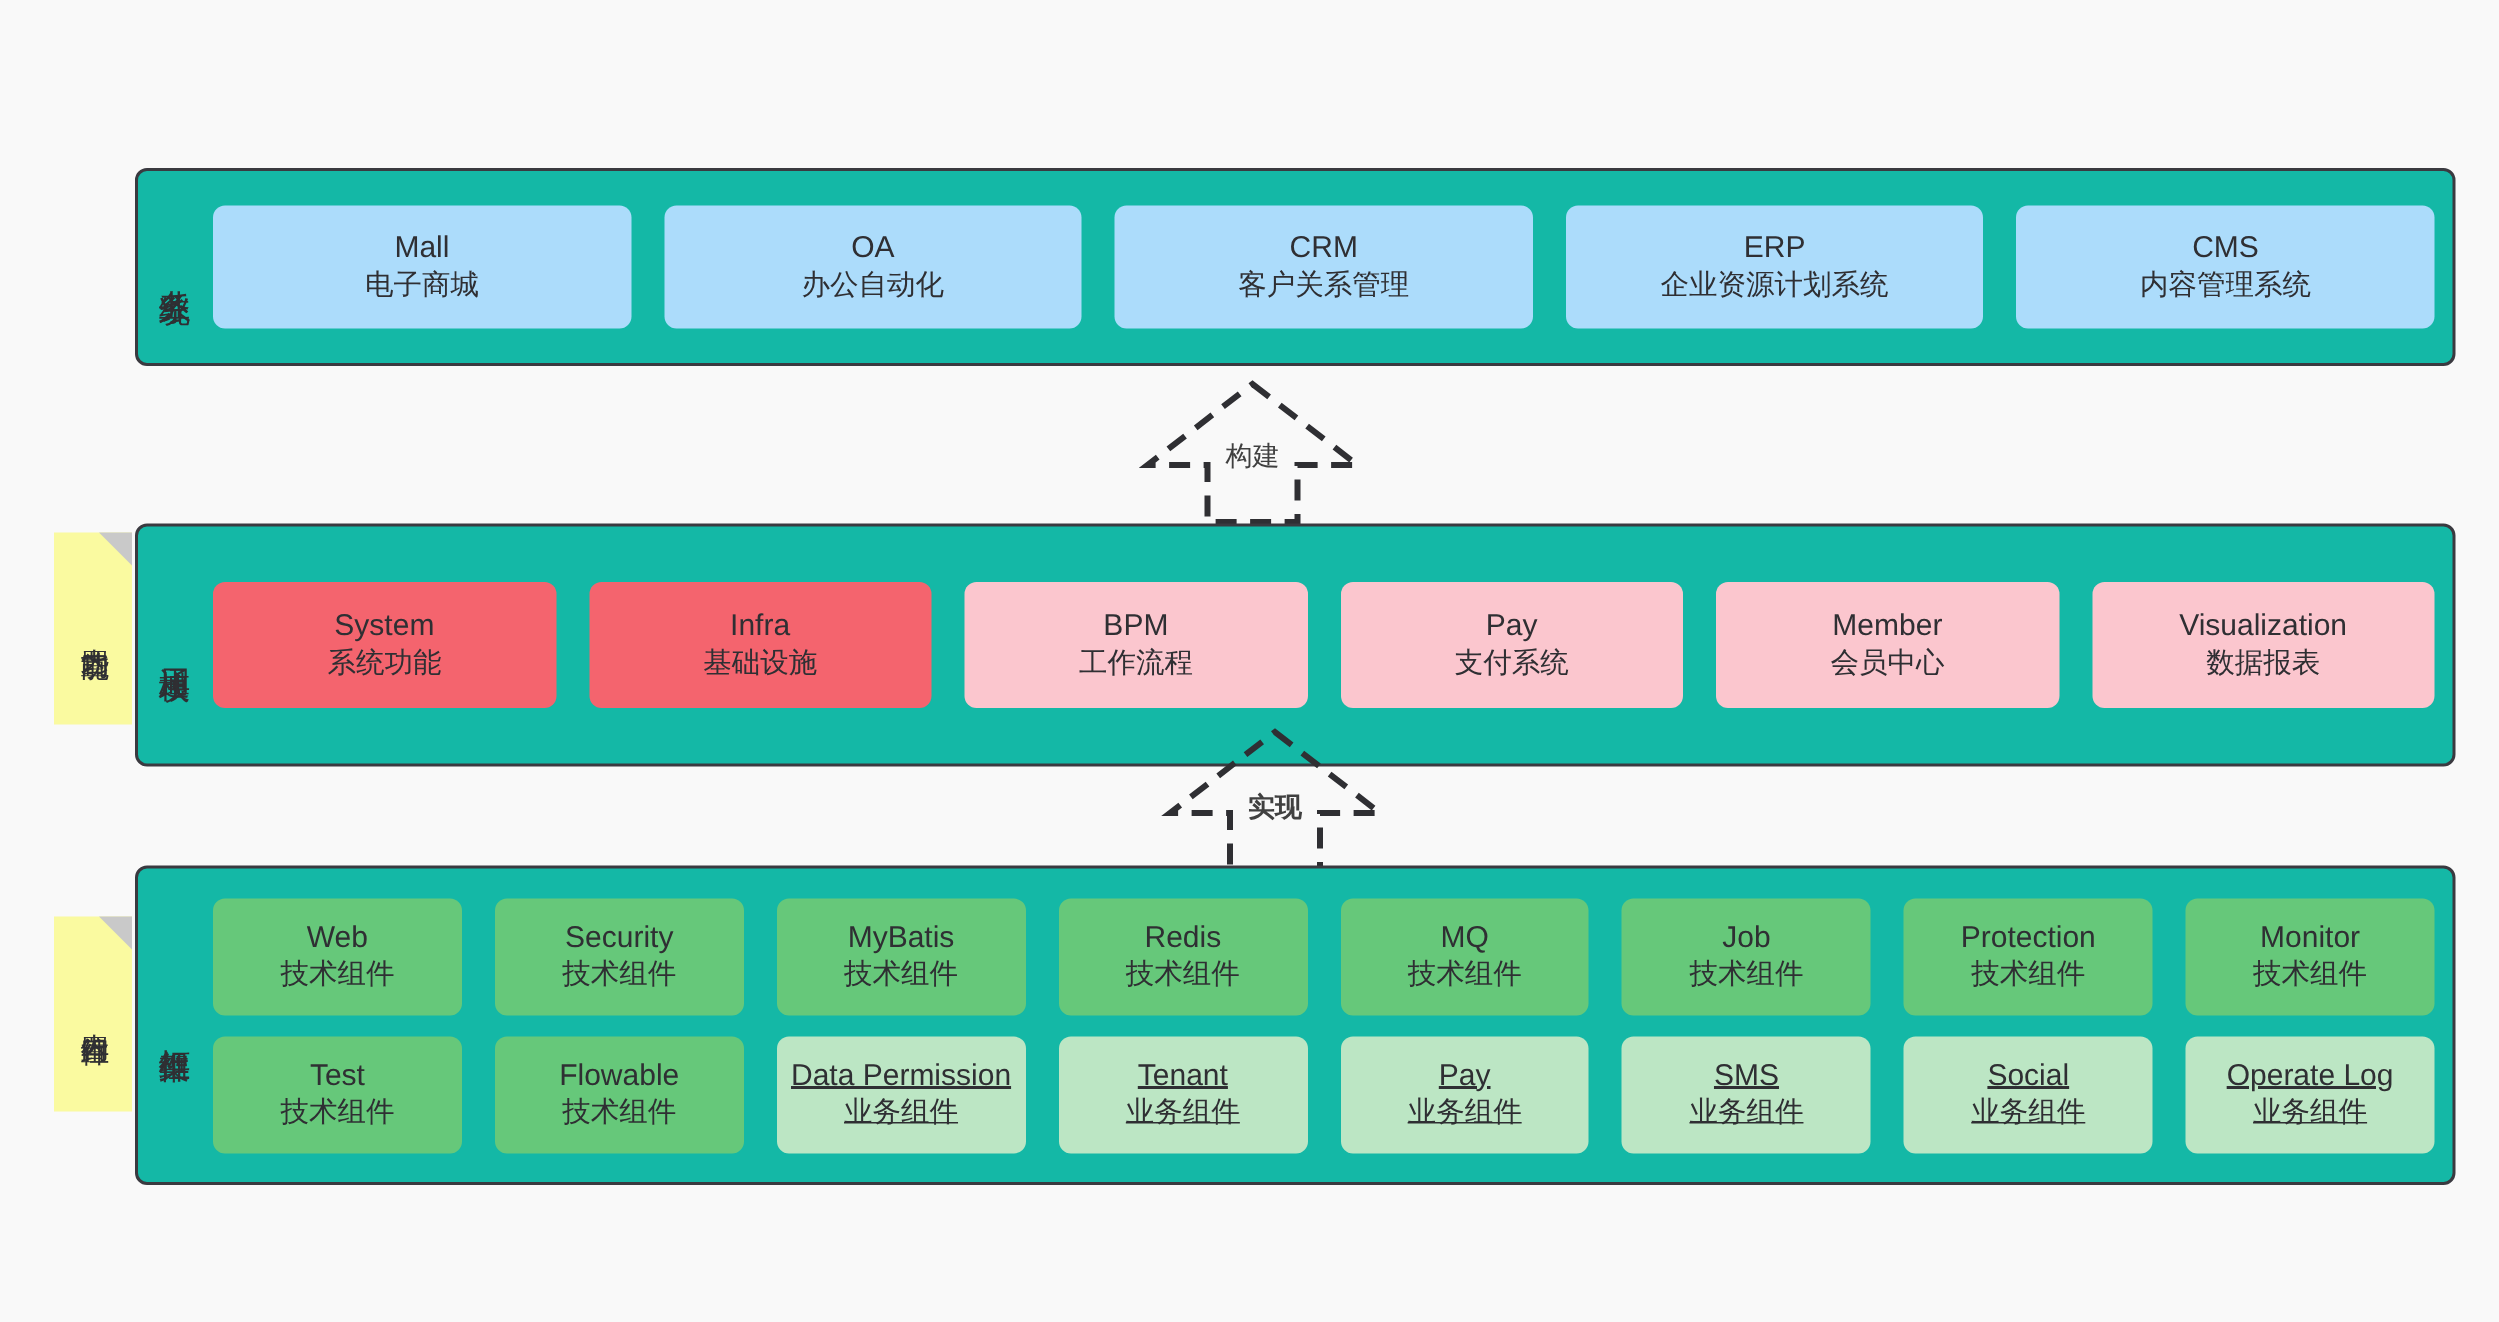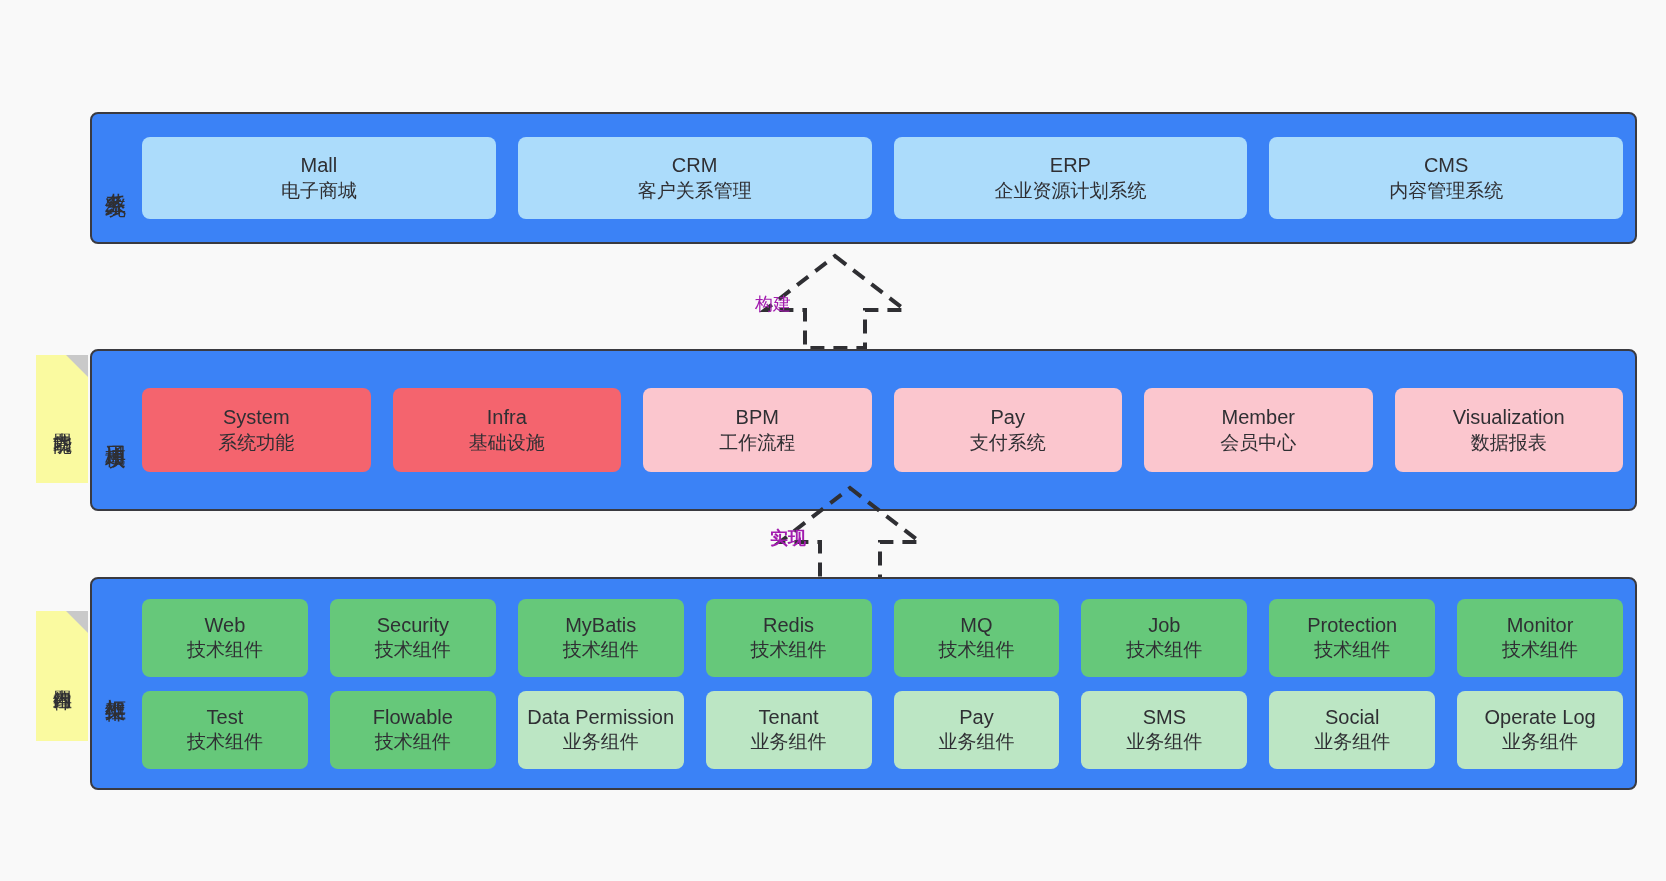--- a/index.html
+++ b/index.html
@@ -13,21 +13,21 @@
     font-family: "Liberation Sans", "DejaVu Sans", sans-serif;
     color: #2F2F33;
     overflow: hidden;
     position: relative;
   }
 
   
   .layer {
     position: absolute;
     box-sizing: border-box;
-    background: #3b82f6;
+    background: #14b8a6;
     border: 2px solid #3A3A40;
     border-radius: 8px;
     display: flex;
     align-items: stretch;
   }
 
   
   .layer-title {
     flex: 0 0 auto;
     width: 46px;
@@ -71,21 +71,21 @@
     box-sizing: border-box;
     padding: 4px 6px;
   }
   .card .t1 { font-size: 20px; }
   .card .t2 { font-size: 19px; }
 
   .card.blue        { background: #ACDCFB; height: 82px; }
   .card.red         { background: #F4646E; height: 84px; }
   .card.pink        { background: #FBC6CE; height: 84px; }
   .card.green       { background: #66C87A; height: 78px; justify-content: center; }
-  .card.lightgreen  { background: #BCE6C4; height: 78px; }
+  .card.lightgreen  { background: #BCE6C4; height: 78px; text-decoration: underline; }
 
   
   #layer-business  { left: 90px; top: 112px;  width: 1547px; height: 132px; }
   #layer-modules   { left: 90px; top: 349px;  width: 1547px; height: 162px; }
   #layer-framework { left: 90px; top: 577px;  width: 1547px; height: 213px; }
 
   
   .note {
     position: absolute;
     width: 52px;
@@ -121,38 +121,42 @@
   }
   #arrow-build   { left: 755px; top: 252px; }
   #arrow-realize { left: 770px; top: 484px; }
 
   .arrow svg { display: block; overflow: visible; }
 
   .arrow-label {
     position: absolute;
     left: 0; right: 0;
     top: 40px;
-    text-align: left;
+    text-align: center;
     font-size: 18px;
-    color: #a21caf;
+    color: #404040;
     user-select: none;
     pointer-events: none;
   }
   #arrow-realize .arrow-label { top: 42px; font-weight: bold; }
 </style>
 </head>
 <body>
 
 <div class="layer" id="layer-business">
   <div class="layer-title">业务系统</div>
   <div class="layer-body">
     <div class="row">
       <div class="card blue">
         <span class="t1">Mall</span>
         <span class="t2">电子商城</span>
+      </div>
+      <div class="card blue">
+        <span class="t1">OA</span>
+        <span class="t2">办公自动化</span>
       </div>
       <div class="card blue">
         <span class="t1">CRM</span>
         <span class="t2">客户关系管理</span>
       </div>
       <div class="card blue">
         <span class="t1">ERP</span>
         <span class="t2">企业资源计划系统</span>
       </div>
       <div class="card blue">

